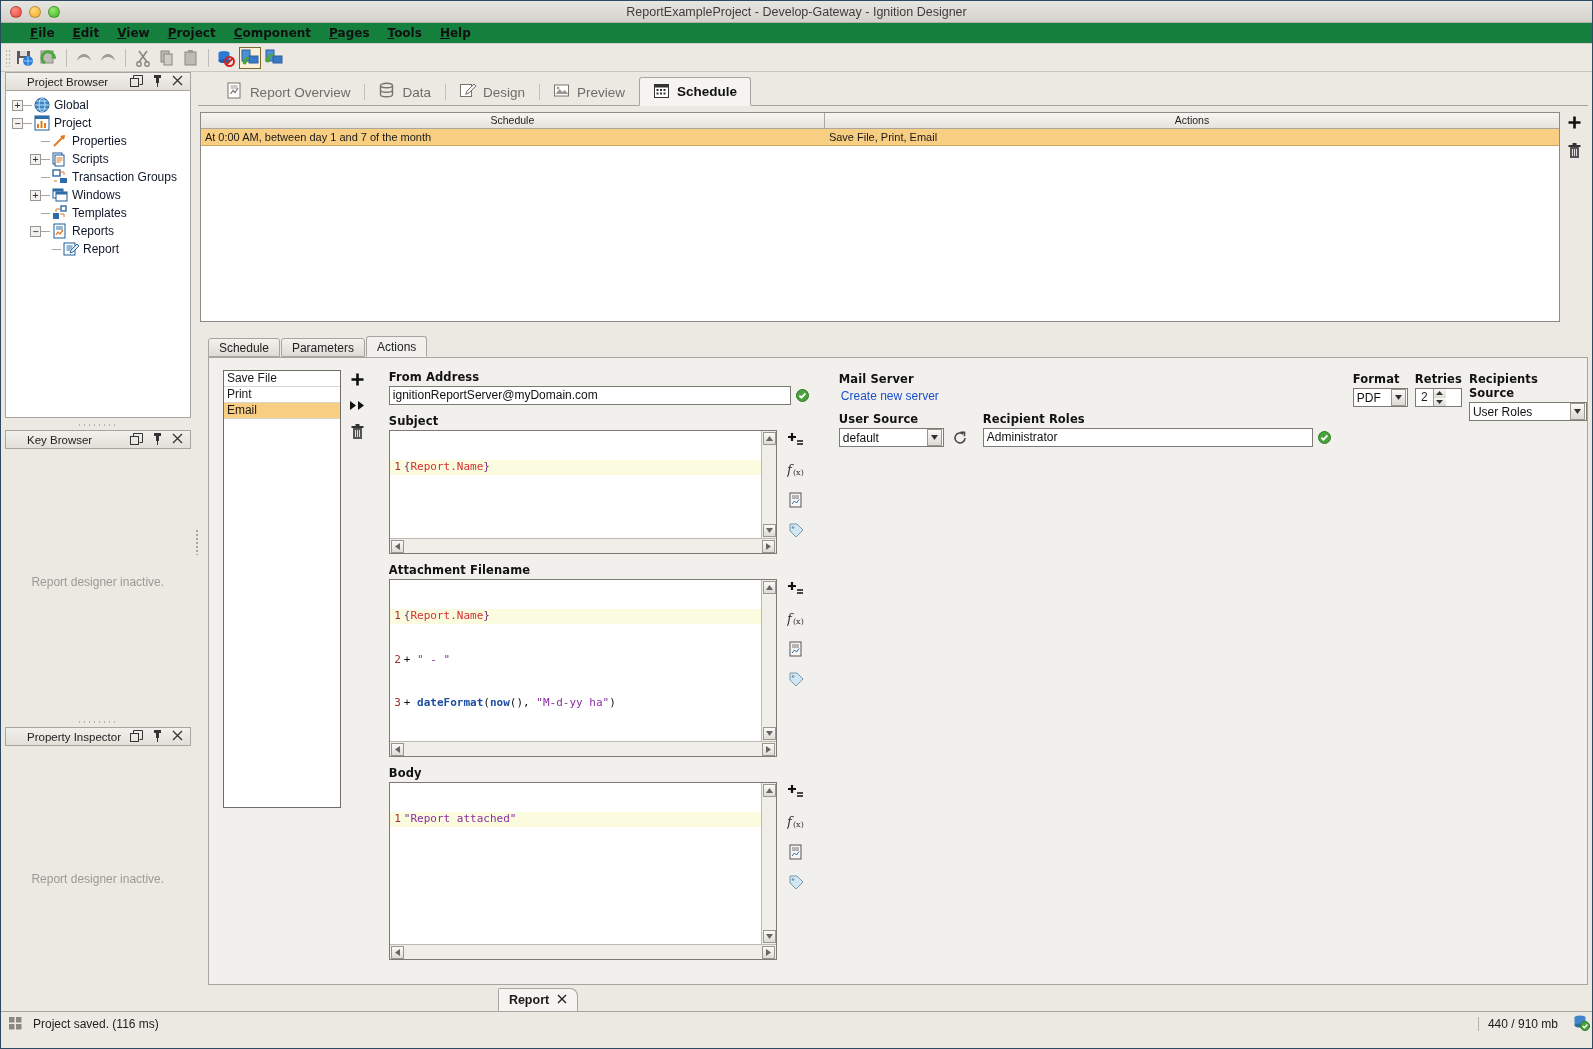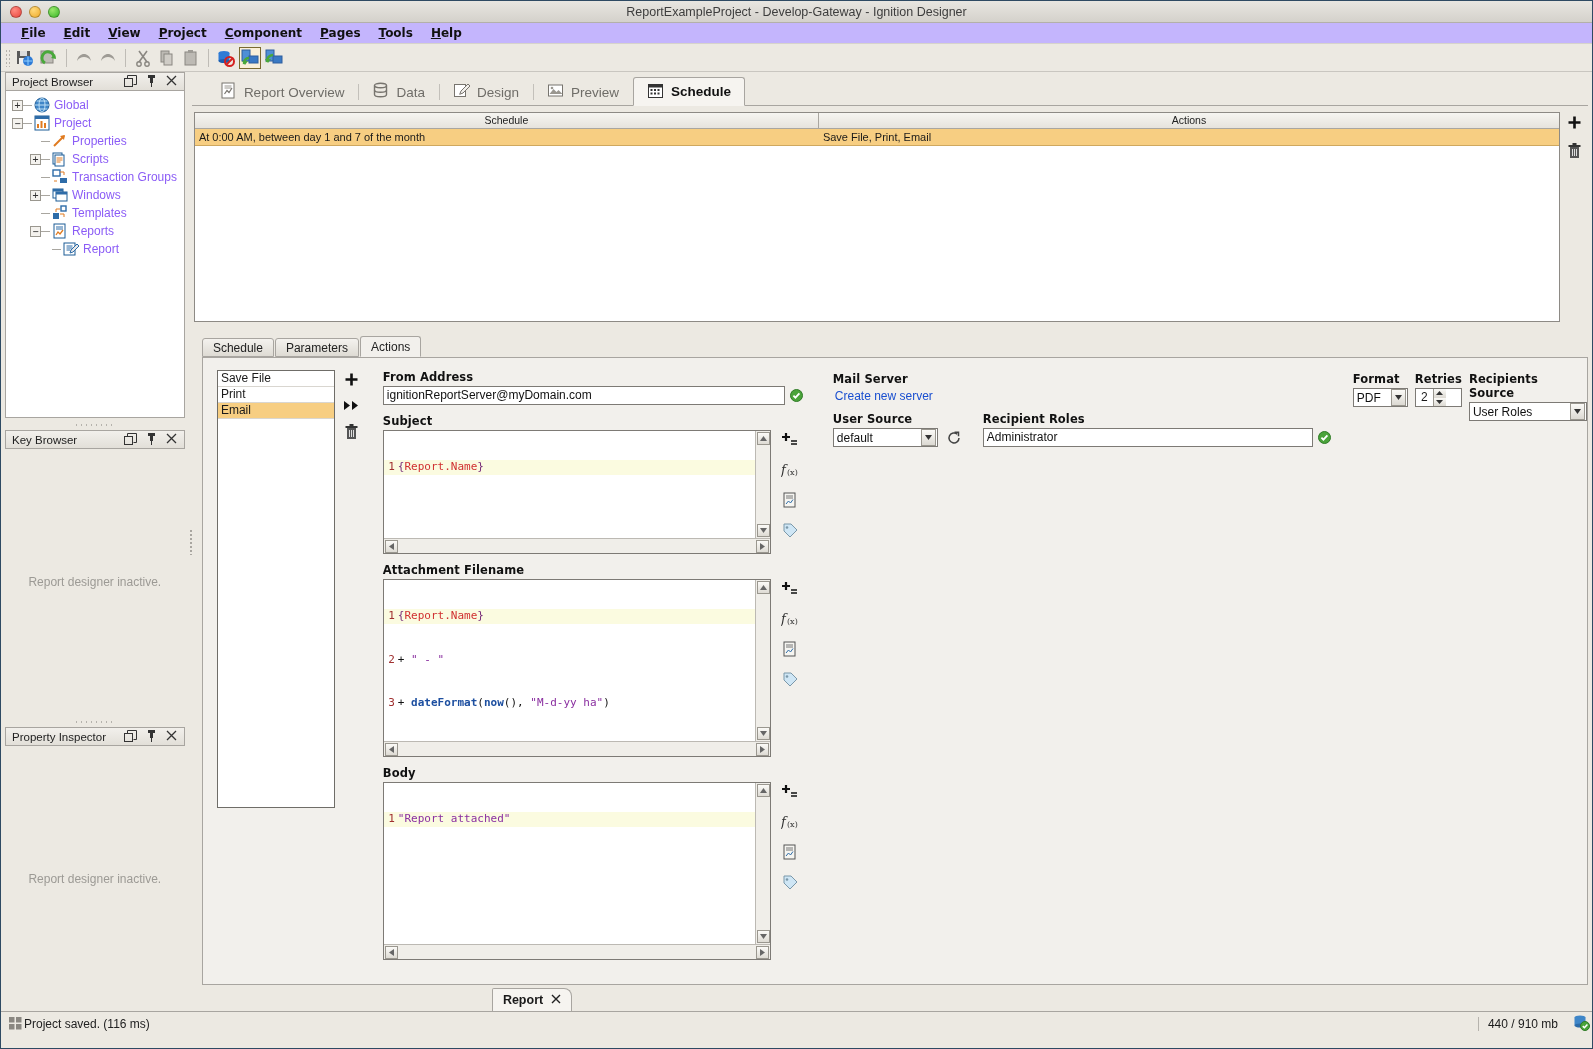--- a/index.html
+++ b/index.html
@@ -34,23 +34,23 @@
   .dot.yellow { background: radial-gradient(circle at 35% 30%, #ffd97a, #efab2a); }
   .dot.green { background: radial-gradient(circle at 35% 30%, #9ae86b, #38b528); }
   .title-text {
     position: absolute; left: 0; right: 0; text-align: center;
     font-size: 12.5px; color: #3d3d3d; font-family: "Liberation Sans", sans-serif;
   }
 
   
   .menubar {
     height: 21px;
-    background: #c4b5fd;
+    background: #15803d;
     display: flex; align-items: center;
-    padding-left: 11px;
+    padding-left: 20px;
     border-bottom: 1px solid #d6d3cc;
   }
   .menu-item {
     padding: 2px 9px;
     font-size: 12px;
     font-weight: bold;
     font-family: "DejaVu Sans", sans-serif;
     color: #111;
     cursor: default;
   }
@@ -85,21 +85,21 @@
     background-size: 4px 4px; }
   .right-col { flex: 1; display: flex; flex-direction: column; padding: 0 4px 0 0; }
 
   
   .dockpanel { display: flex; flex-direction: column; margin: 0 4px; }
   .dock-head {
     height: 19px;
     background: linear-gradient(to bottom,#f2f0ec 0%, #e2dfd8 100%);
     border: 1px solid #a8a5a0;
     display: flex; align-items: center;
-    padding: 0 4px 0 6px;
+    padding: 0 4px 0 21px;
     font-size: 11.5px;
     font-family: "Liberation Sans", sans-serif;
     color: #222;
   }
   .dock-head .ttl { flex: 1; }
   .dock-icons { display: flex; gap: 9px; align-items: center; margin-right: 3px; }
   .dock-body {
     flex: 1;
     background: #fff;
     border: 1px solid #a8a5a0;
@@ -121,21 +121,21 @@
 
   
   .tree { padding: 5px 0 0 6px; font-size: 12px; font-family: "Liberation Sans", sans-serif; }
   .tnode { display: flex; align-items: center; height: 18px; white-space: nowrap; }
   .tog { width: 11px; height: 11px; border: 1px solid #9a978f; background: #f4f2ee;
      display:inline-flex; align-items:center; justify-content:center;
      font-size: 10px; line-height: 9px; color:#333; font-family:"DejaVu Sans Mono", monospace; }
   .tog.empty { border: none; background: none; }
   .tline { width: 9px; height: 1px; background: #a9a6a0; }
   .ticon { width: 16px; height: 16px; margin: 0 4px 0 2px; flex: none; }
-  .tlabel { color: #8b5cf6; }
+  .tlabel { color: #0f172a; }
 
   
   .maintabs {
     display: flex; align-items: flex-end;
     height: 34px; padding-left: 14px;
     border-bottom: 1px solid #a8a5a0;
     background: #ece9e2;
   }
   .mtab {
     display: flex; align-items: center; gap: 7px;
@@ -320,21 +320,21 @@
     font-family: "Liberation Sans", sans-serif;
     line-height: 22px;
   }
 
   
   .statusbar {
     height: 24px; border-top: 1px solid #a8a5a0;
     background: #ece9e2; display: flex; align-items: center;
     padding: 0 2px 0 8px;
   }
-  .sb-left { display: flex; align-items: center; gap: 2px; flex: 1; }
+  .sb-left { display: flex; align-items: center; gap: 11px; flex: 1; }
   .sb-text { font-size: 12px; font-family: "Liberation Sans", sans-serif; color: #222; }
   .sb-mem { border-left: 1px solid #b6b3ad; padding: 0 9px;
     font-size: 12px; font-family: "Liberation Sans", sans-serif; }
   .sb-right { display: flex; align-items: center; gap: 6px; }
   .grid-ic { width: 13px; height: 13px; }
 </style>
 </head>
 <body>
 
 <div id="app">
@@ -1014,21 +1014,21 @@
 
           <div class="opts">
             <div style="display:flex; align-items:flex-start;">
 
               <div>
                 <div class="fld-label">Mail Server</div>
                 <div style="margin:3px 0 9px 2px;">
                   <span class="link">Create new server</span>
                 </div>
 
-                <div style="display:flex; align-items:center; gap:16px;">
+                <div style="display:flex; align-items:center; gap:10px;">
                   <div>
                     <div class="fld-label">User Source</div>
                     <div class="row-inline">
                       <div class="combo" style="width:105px">
                         <span class="val">default</span>
                         <span class="arrowbox">
                             <svg width="7" height="5" viewBox="0 0 7 5">
                               <path d="M3.5 5L0 0h7z" fill="#333"></path>
                             </svg>
                           </span>

